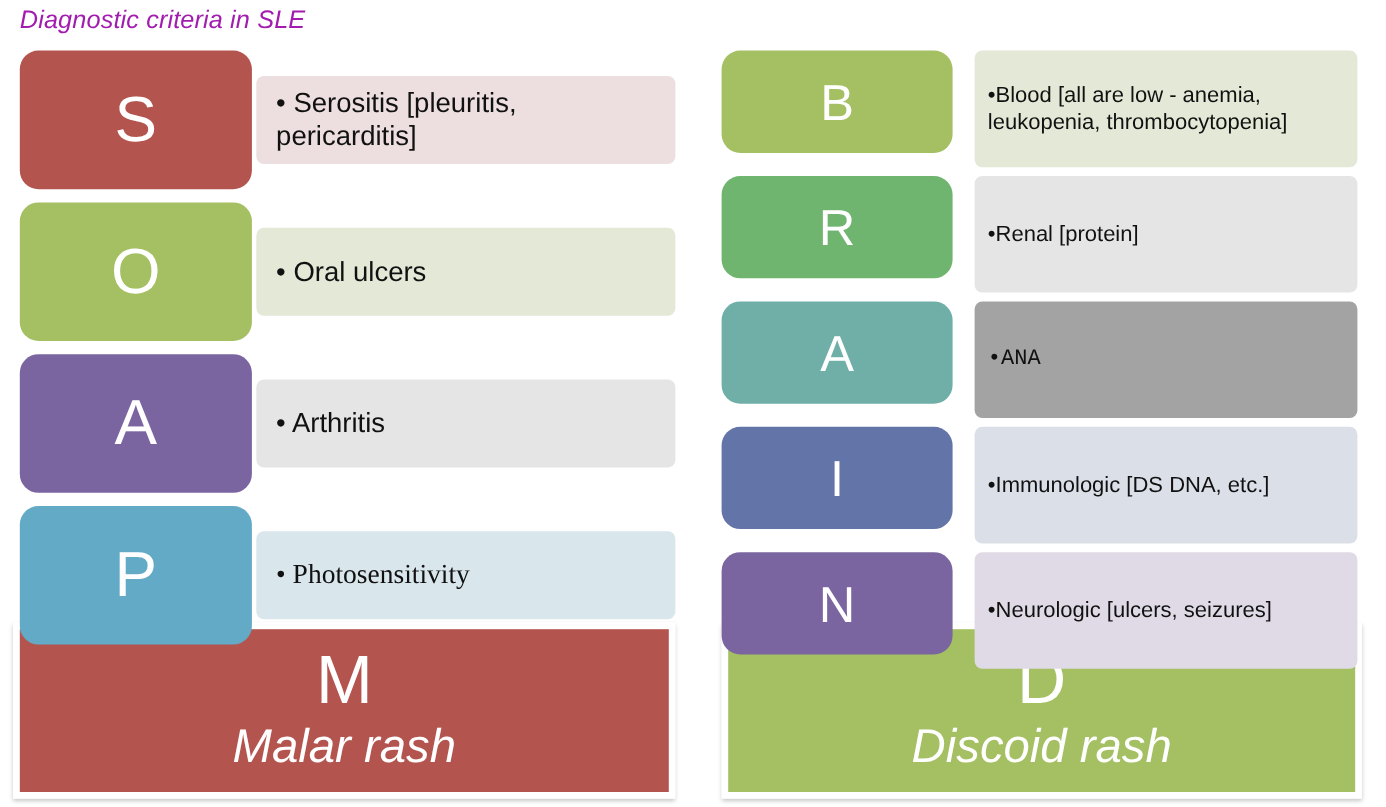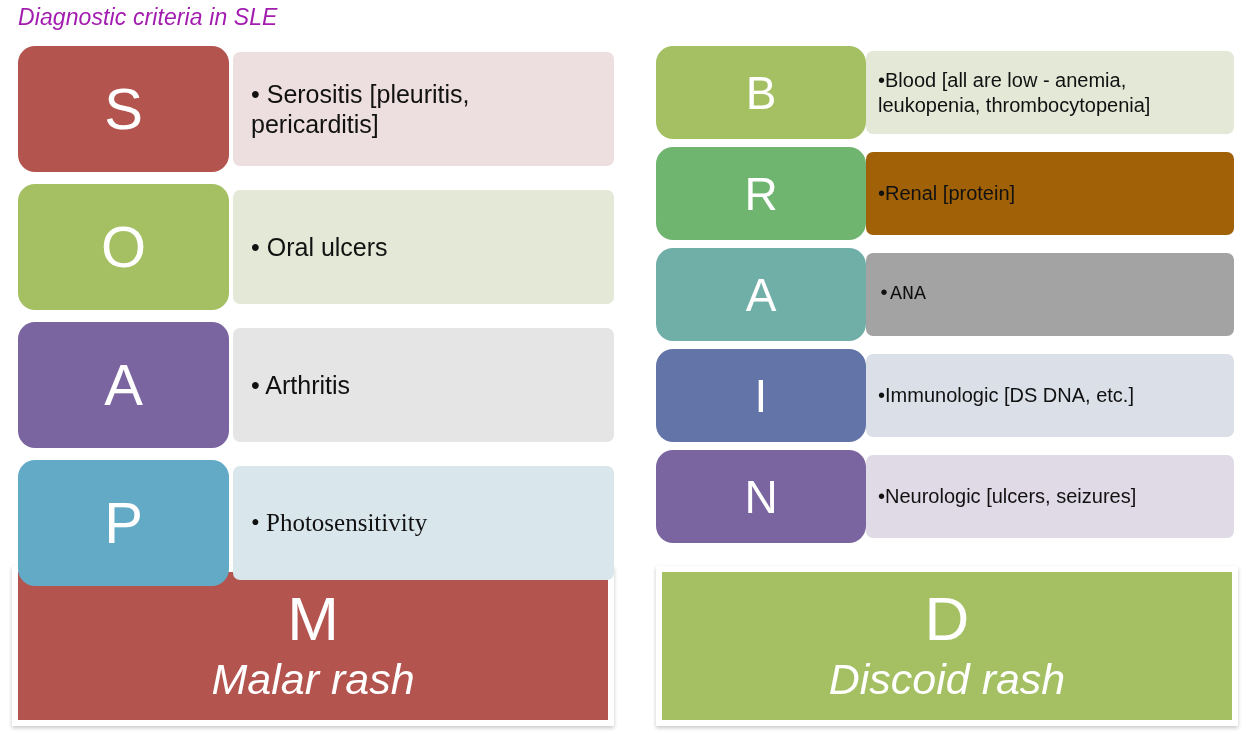--- a/index.html
+++ b/index.html
@@ -87,36 +87,36 @@
 
   
   .column.left .row { margin-bottom: 12px; }
   .column.left .letter-tile {
     width: 211px;
     height: 126px;
     font-size: 58px;
   }
   .column.left .desc-panel {
     margin-left: 4px;
-    height: 114px;
+    height: 80px;
     align-self: center;
     padding: 0 14px 0 18px;
   }
   .column.left .desc-text { font-size: 25px; }
 
   
   .column.right .row { margin-bottom: 8px; }
   .column.right .letter-tile {
     width: 210px;
     height: 93px;
     font-size: 46px;
   }
   .column.right .desc-panel {
-    margin-left: 0;
-    height: 83px;
+    margin-left: 20px;
+    height: 106px;
     align-self: center;
     padding: 0 10px 0 12px;
   }
   .column.right .desc-text { font-size: 20px; }
 
   
   .banner-wrap {
     position: absolute;
     box-sizing: border-box;
     background: #ffffff;
@@ -189,21 +189,21 @@
 
     <div class="row">
       <div class="letter-tile" style="background-color: rgb(164, 192, 99);">B</div>
       <div class="desc-panel" style="background-color: rgb(227, 232, 215);">
         <span class="desc-text"><span class="bullet">•</span><span>Blood [all are low - anemia, leukopenia, thrombocytopenia]</span></span>
       </div>
     </div>
 
     <div class="row">
       <div class="letter-tile" style="background-color: rgb(111, 180, 111);">R</div>
-      <div class="desc-panel" style="background-color: #a16207;">
+      <div class="desc-panel" style="background-color: #e5e5e5;">
         <span class="desc-text"><span class="bullet">•</span><span>Renal [protein]</span></span>
       </div>
     </div>
 
     <div class="row">
       <div class="letter-tile" style="background-color: rgb(111, 175, 168);">A</div>
       <div class="desc-panel" style="background-color: #a3a3a3; font-family: Liberation Mono, monospace;">
         <span class="desc-text"><span class="bullet">•</span><span>ANA</span></span>
       </div>
     </div>

